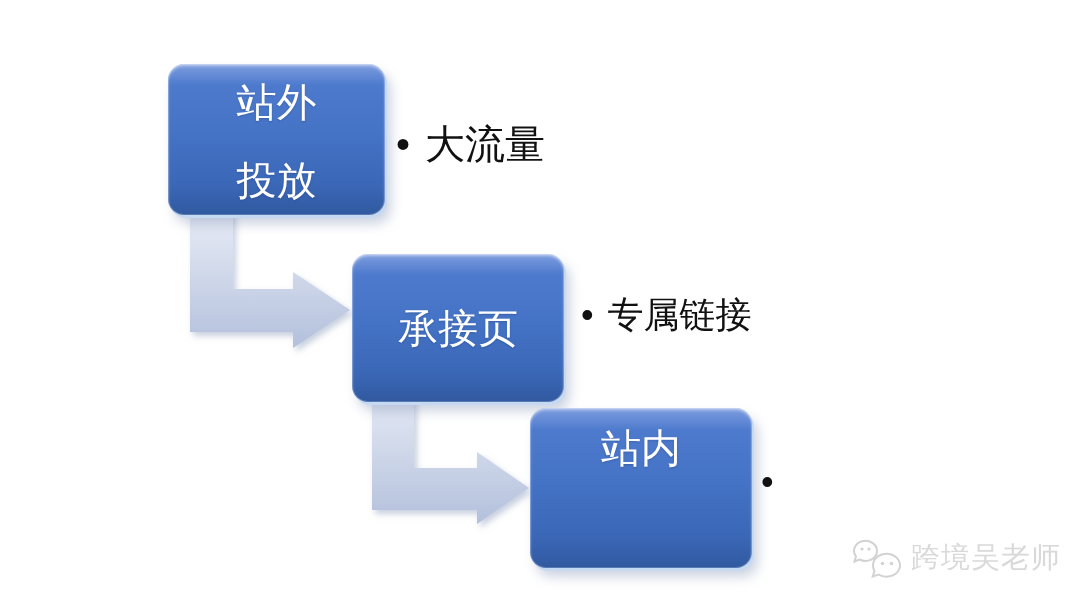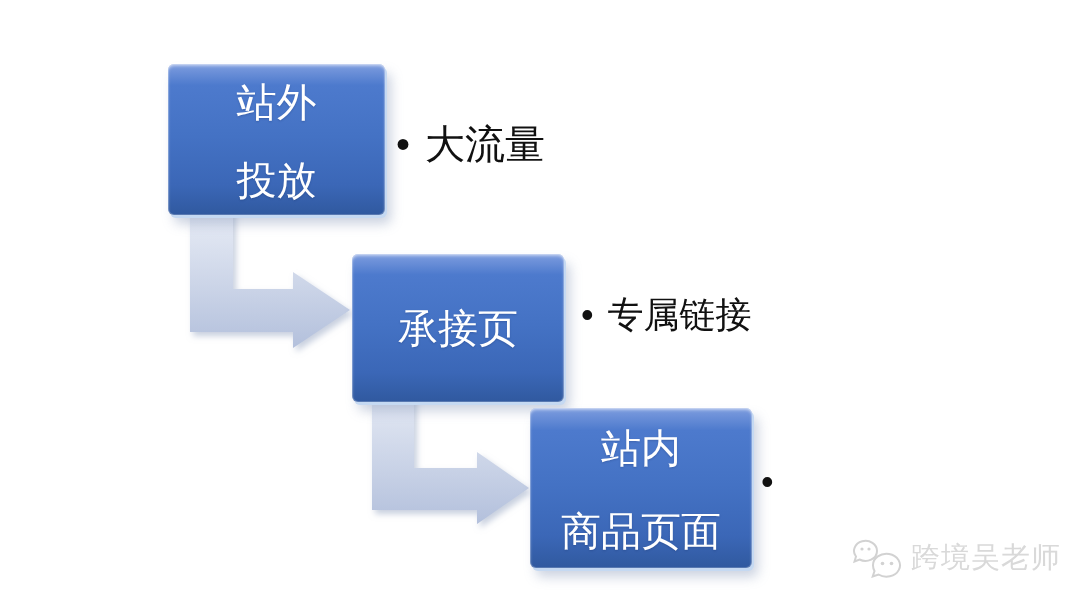--- a/index.html
+++ b/index.html
@@ -17,21 +17,21 @@
   }
   .arrows-layer {
     position: absolute;
     left: 0; top: 0;
     width: 1080px;
     height: 608px;
   }
   .node {
     position: absolute;
     box-sizing: border-box;
-    border-radius: 6px;
+    border-radius: 16px;
     background: linear-gradient(180deg,
       var(--node-fill-top, #7e9ddf) 0%,
       #4d7acd 14%,
       var(--node-fill, #4472c4) 48%,
       #3b67b7 80%,
       var(--node-fill-bottom, #30599f) 100%);
     box-shadow:
       inset 0 2px 3px rgba(255,255,255,0.5),
       inset 0 0 0 1px rgba(255,255,255,0.18),
       2px 3px 0 var(--node-rim, #c5d9f2),
@@ -101,21 +101,20 @@
     <span>站外</span>
     <span>投放</span>
   </div>
 
   <div class="node node-2">
     <span>承接页</span>
   </div>
 
   <div class="node node-3">
     <span>站内</span>
-    <span>商品页面</span>
   </div>
 
   <div class="annotation ann-1">
     <span class="dot">•</span>
     <span>大流量</span>
   </div>
 
   <div class="annotation ann-2">
     <span class="dot">•</span>
     <span>专属链接</span>

